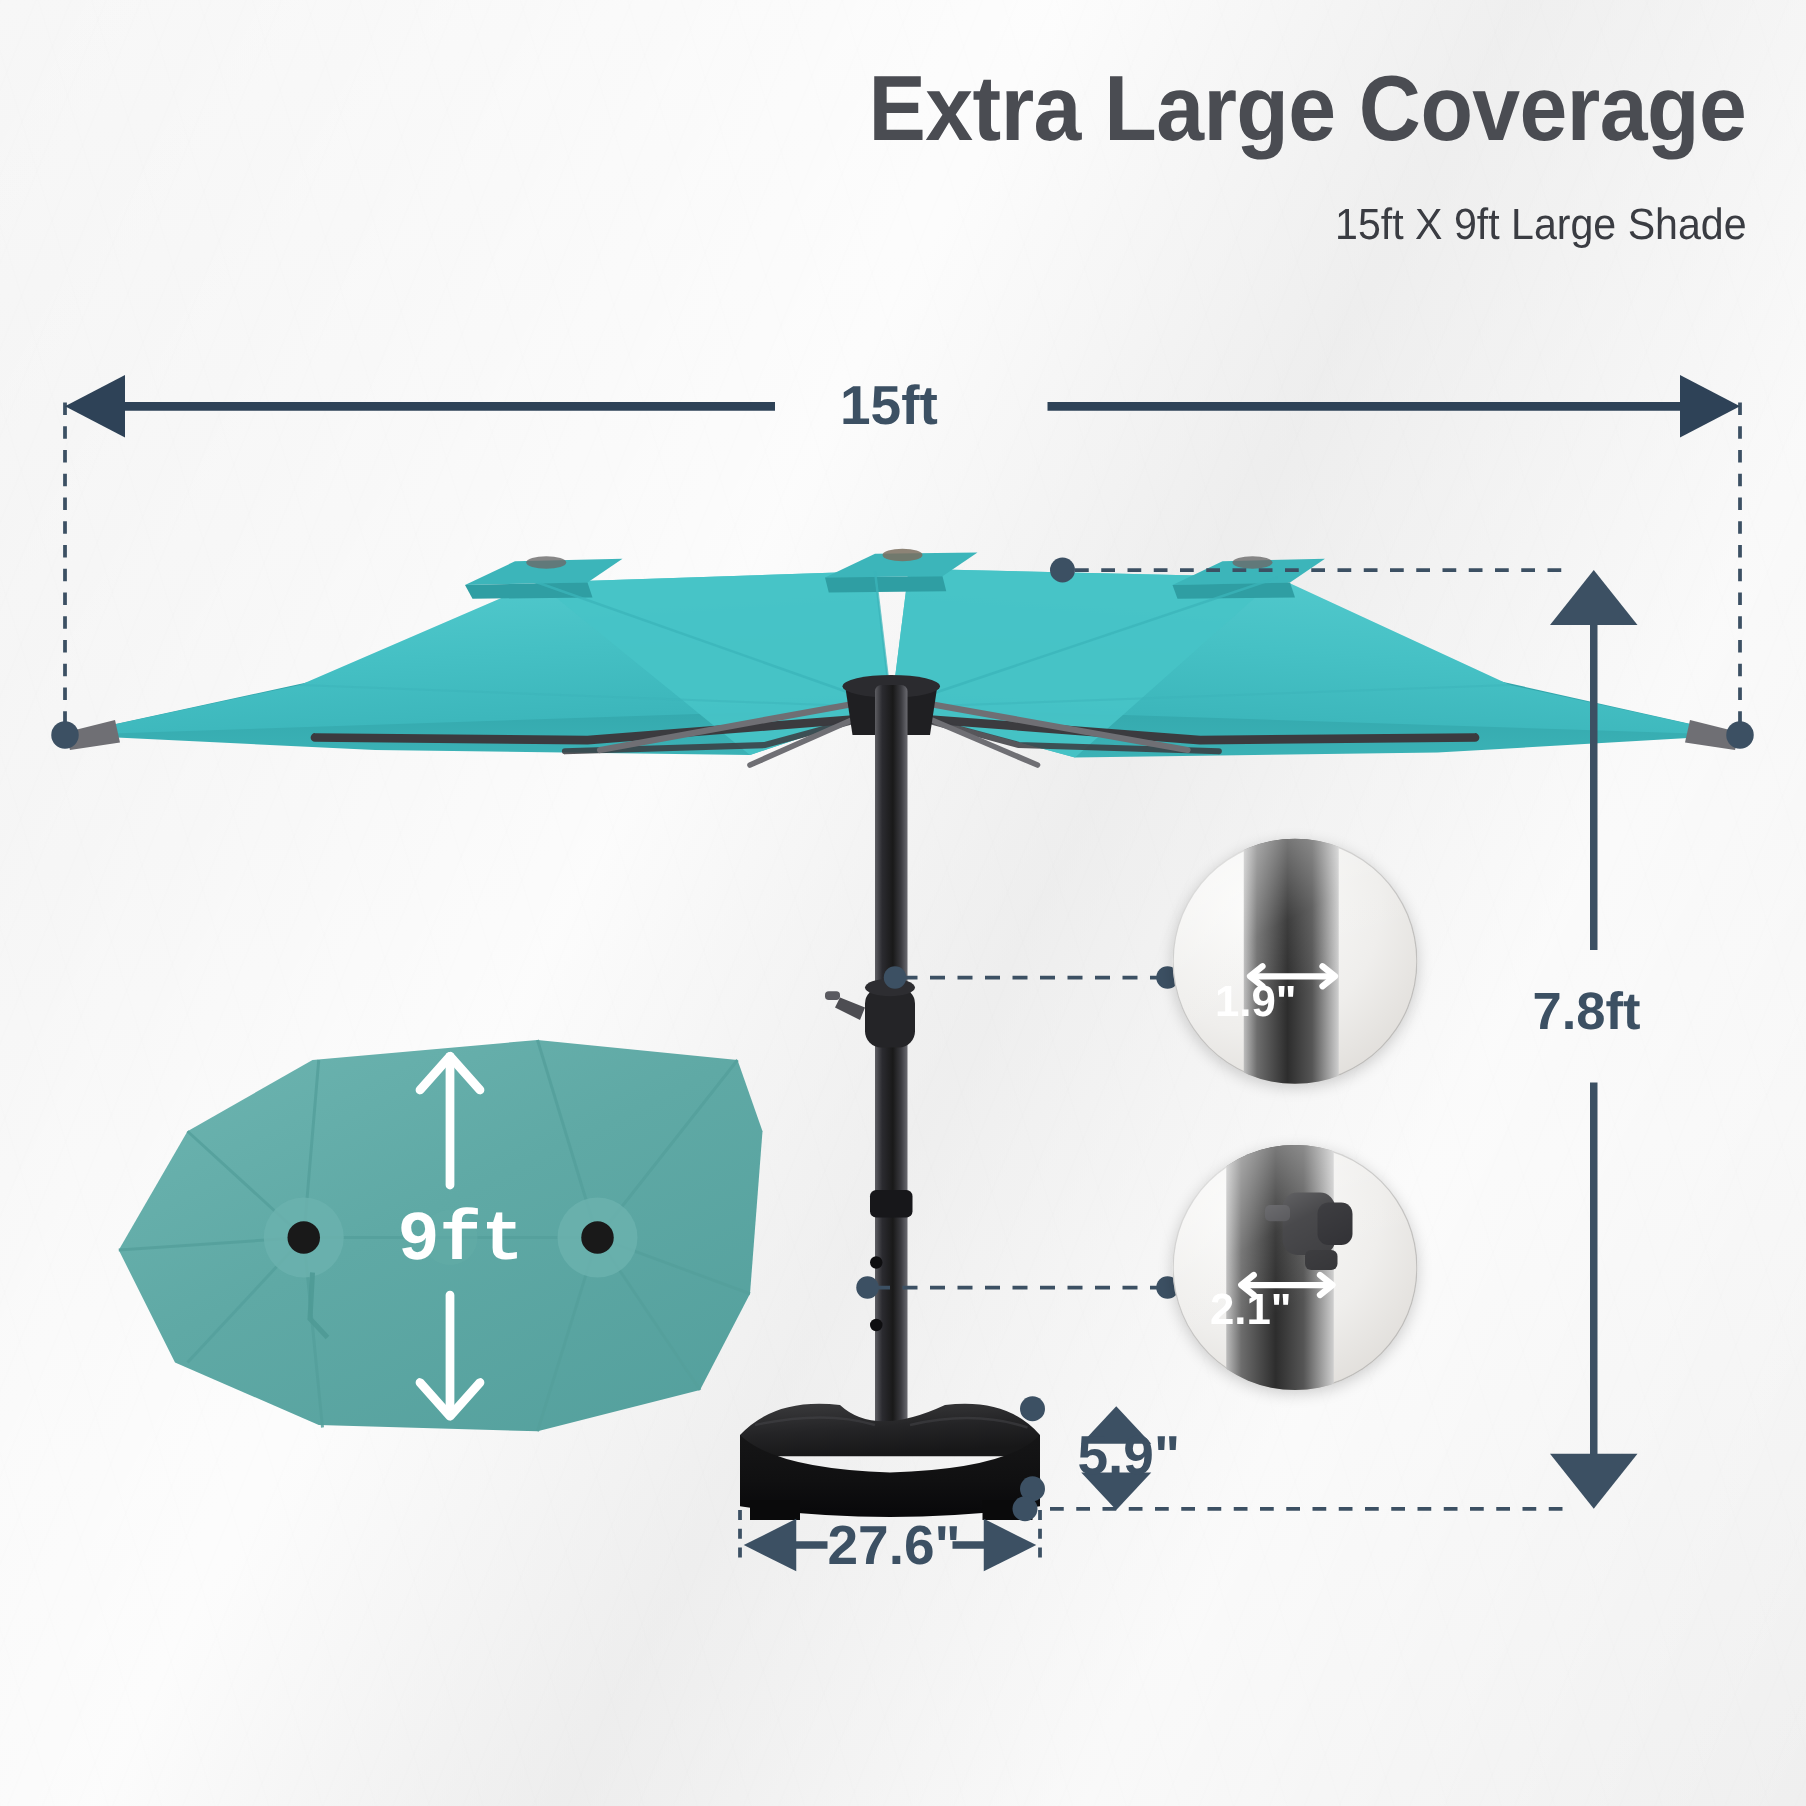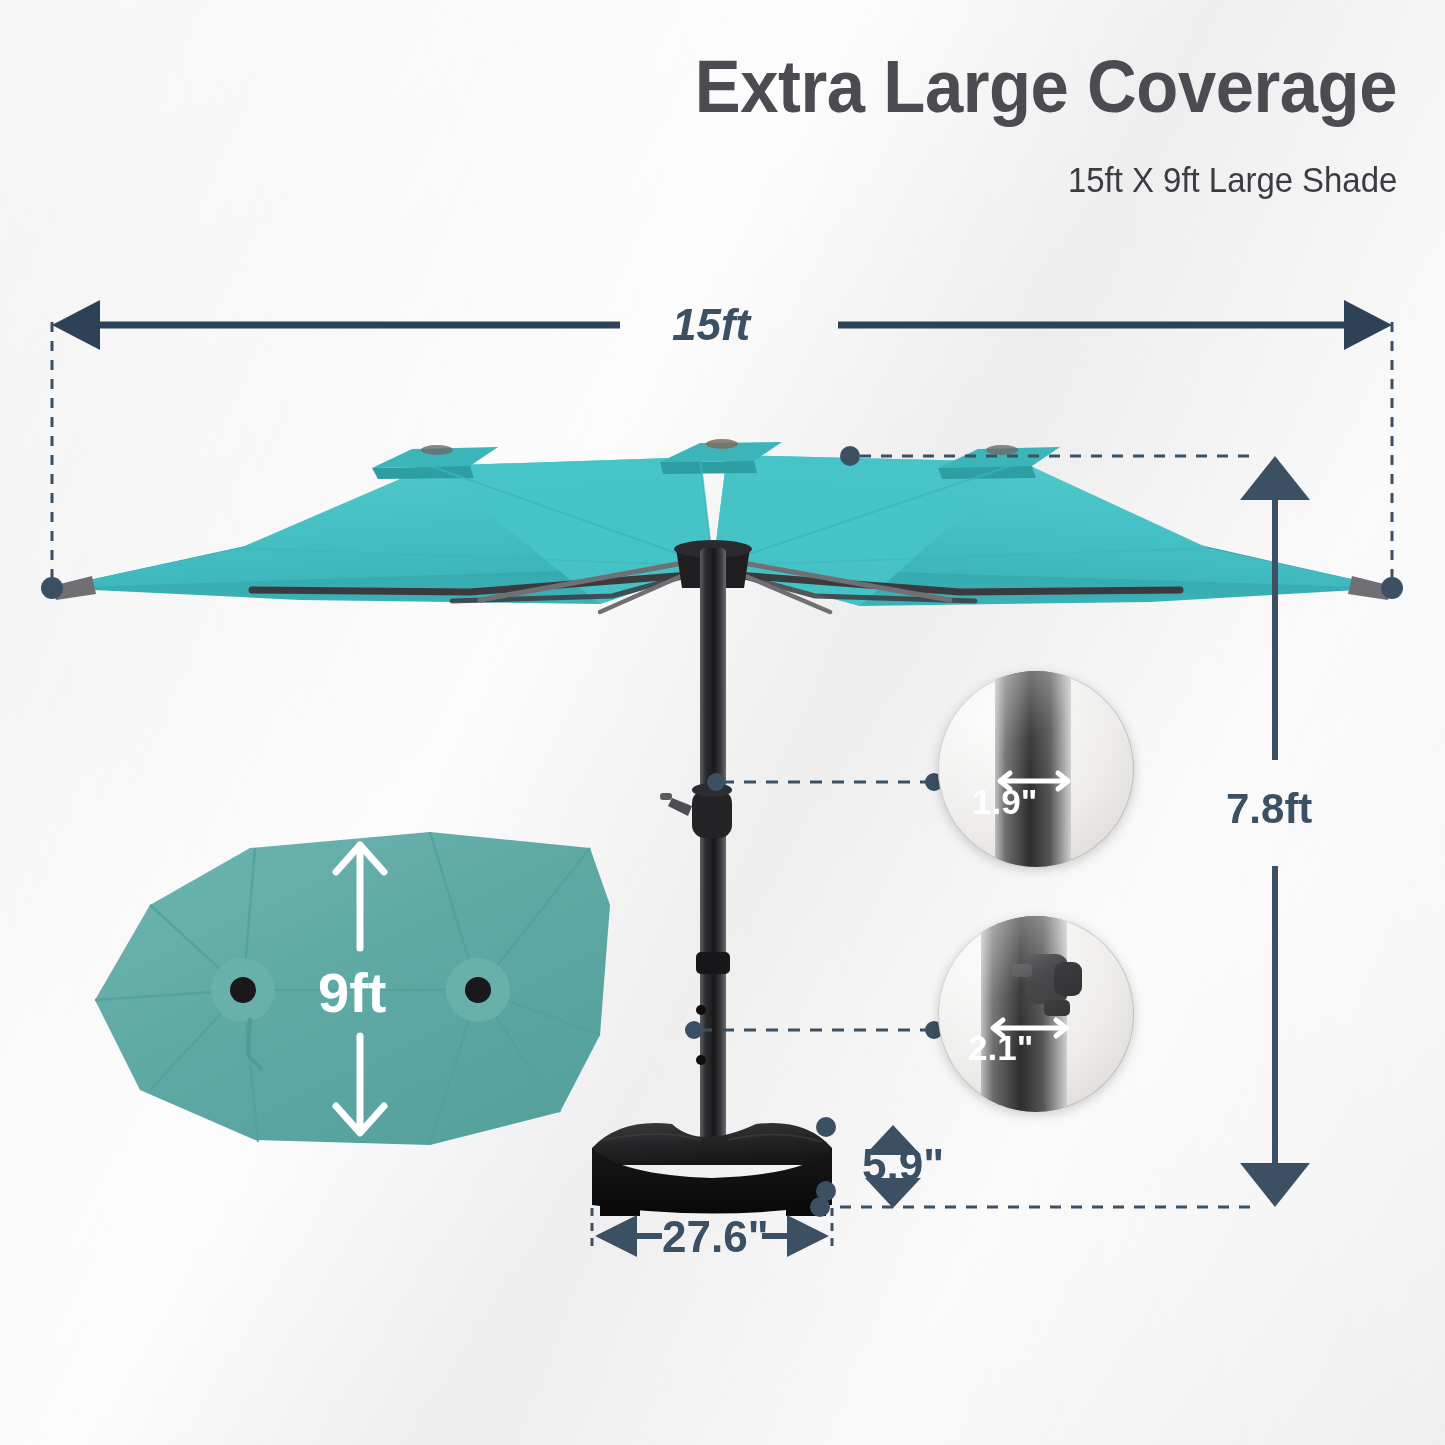--- a/index.html
+++ b/index.html
@@ -273,22 +273,22 @@
     </svg>
     <div class="gloss"></div>
     <svg width="196" height="196" style="position:absolute;left:0;top:0;">
       <line x1="55" y1="112" x2="128" y2="112" stroke="#ffffff" stroke-width="5"></line>
       <polyline points="65,104 55,112 65,120" stroke="#ffffff" stroke-width="5" fill="none" stroke-linecap="round" stroke-linejoin="round"></polyline>
       <polyline points="118,104 128,112 118,120" stroke="#ffffff" stroke-width="5" fill="none" stroke-linecap="round" stroke-linejoin="round"></polyline>
     </svg>
   </div>
   <div class="dimlabel white" style="left:968px;top:1028px;font-size:35px;">2.1"</div>
 
-  <div class="dimlabel" style="left:672px;top:300px;font-size:44px;font-style:italic;">15ft</div>
+  <div class="dimlabel" style="left:672px;top:300px;font-size:44px;">15ft</div>
 
   <div class="dimlabel" style="left:1226px;top:785px;font-size:42px;">7.8ft</div>
 
-  <div class="dimlabel white" style="left:318px;top:960px;font-size:56px;">9ft</div>
+  <div class="dimlabel white" style="left:318px;top:960px;font-size:56px;font-family:Liberation Mono, monospace;">9ft</div>
 
   <div class="dimlabel" style="left:862px;top:1140px;font-size:44px;">5.9"</div>
 
   <div class="dimlabel" style="left:662px;top:1212px;font-size:44px;">27.6"</div>
 </div>
 
 </body></html>

